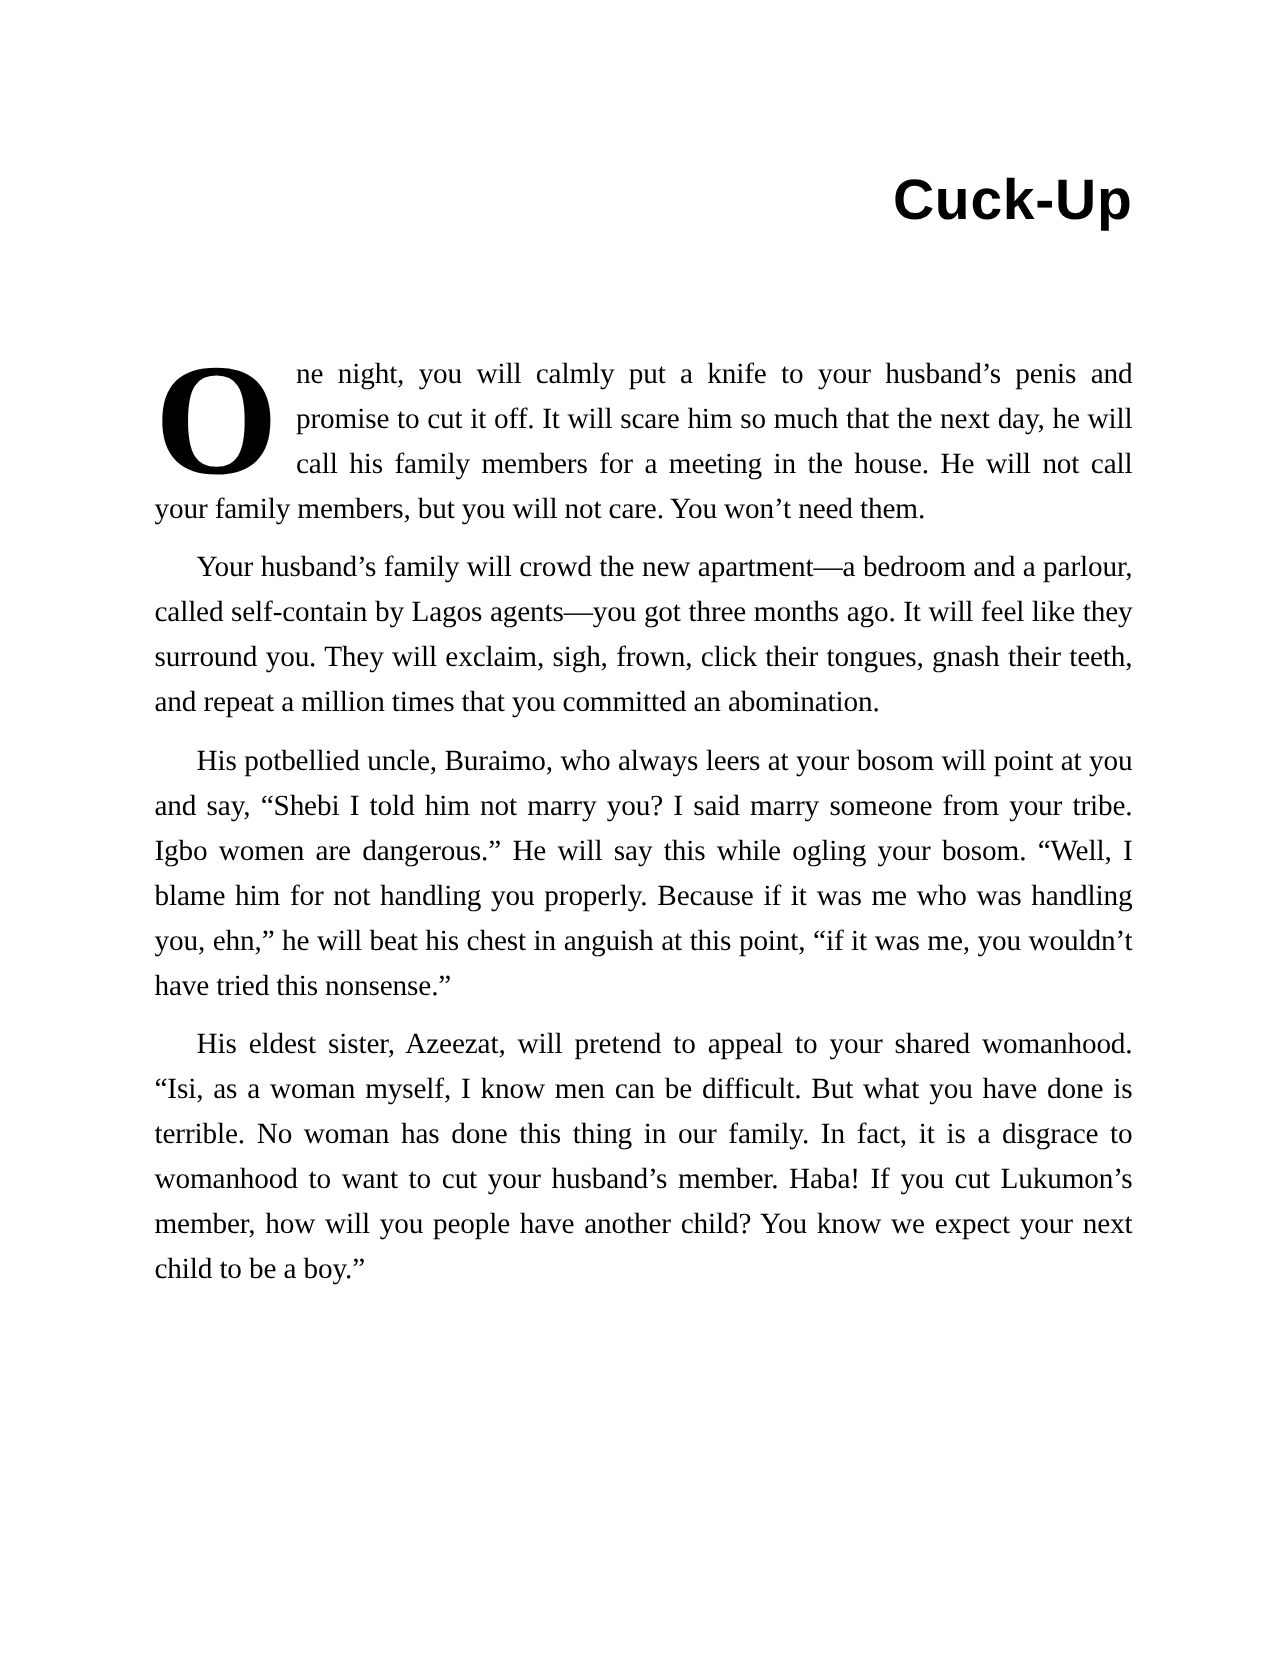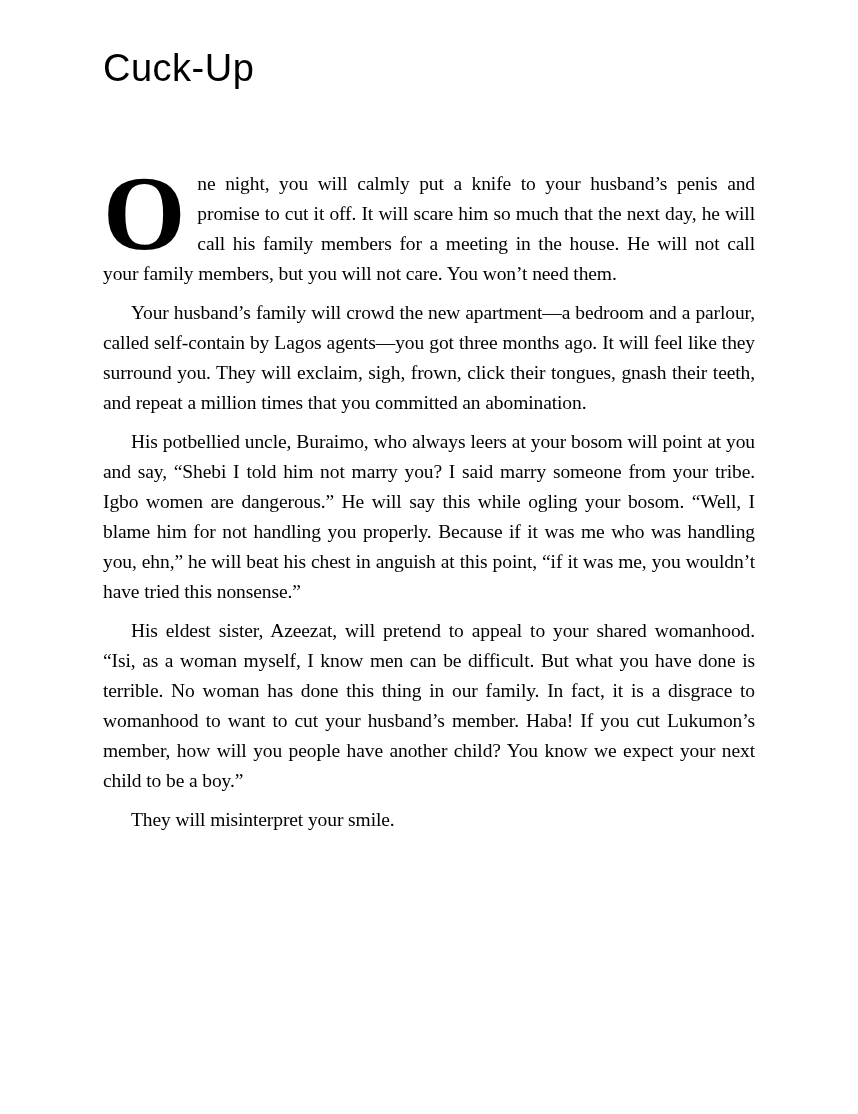--- a/index.html
+++ b/index.html
@@ -13,26 +13,26 @@
     height: 1114px;
     margin: 0 auto;
     background: #ffffff;
     color: #000000;
     overflow: hidden;
     box-sizing: border-box;
     padding: 0 103px;
   }
   .chapter-title {
     margin: 0;
-    padding-top: 46px;
+    padding-top: 112px;
     font-family: "Liberation Sans", sans-serif;
-    font-weight: normal;
+    font-weight: bold;
     font-size: 38px;
     line-height: 44px;
-    text-align: left;
+    text-align: right;
     letter-spacing: 0.5px;
   }
   .story-body {
     margin-top: 79px;
     font-family: "Liberation Serif", serif;
     font-size: 19.5px;
     line-height: 30px;
     letter-spacing: -0.1px;
   }
   .story-body p {
@@ -61,15 +61,14 @@
   <div class="story-body">
     <p class="opening"><span class="drop-cap">O</span><span>ne night, you will calmly put a knife to your husband’s penis and promise to cut it off. It will scare him so much that the next day, he will call his family members for a meeting in the house. He will not call your family members, but you will not care. You won’t need them.</span></p>
 
     <p>Your husband’s family will crowd the new apartment—a bedroom and a parlour, called self-contain by Lagos agents—you got three months ago. It will feel like they surround you. They will exclaim, sigh, frown, click their tongues, gnash their teeth, and repeat a million times that you committed an abomination.</p>
 
     <p>His potbellied uncle, Buraimo, who always leers at your bosom will point at you and say, “Shebi I told him not marry you? I said marry someone from your tribe. Igbo women are dangerous.” He will say this while ogling your bosom. “Well, I blame him for not handling you properly. Because if it was me who was handling you, ehn,” he will beat his chest in anguish at this point, “if it was me, you wouldn’t have tried this nonsense.”</p>
 
     <p>His eldest sister, Azeezat, will pretend to appeal to your shared womanhood. “Isi, as a woman myself, I know men can be difficult. But what you have done is terrible. No woman has done this thing in our family. In fact, it is a disgrace to womanhood to want to cut your husband’s member. Haba! If you cut Lukumon’s member, how will you people have another child? You know we expect your next child to be a boy.”</p>
 
 
-    <p>They will misinterpret your smile.</p>
   </div>
 </div>
 
 </body></html>

